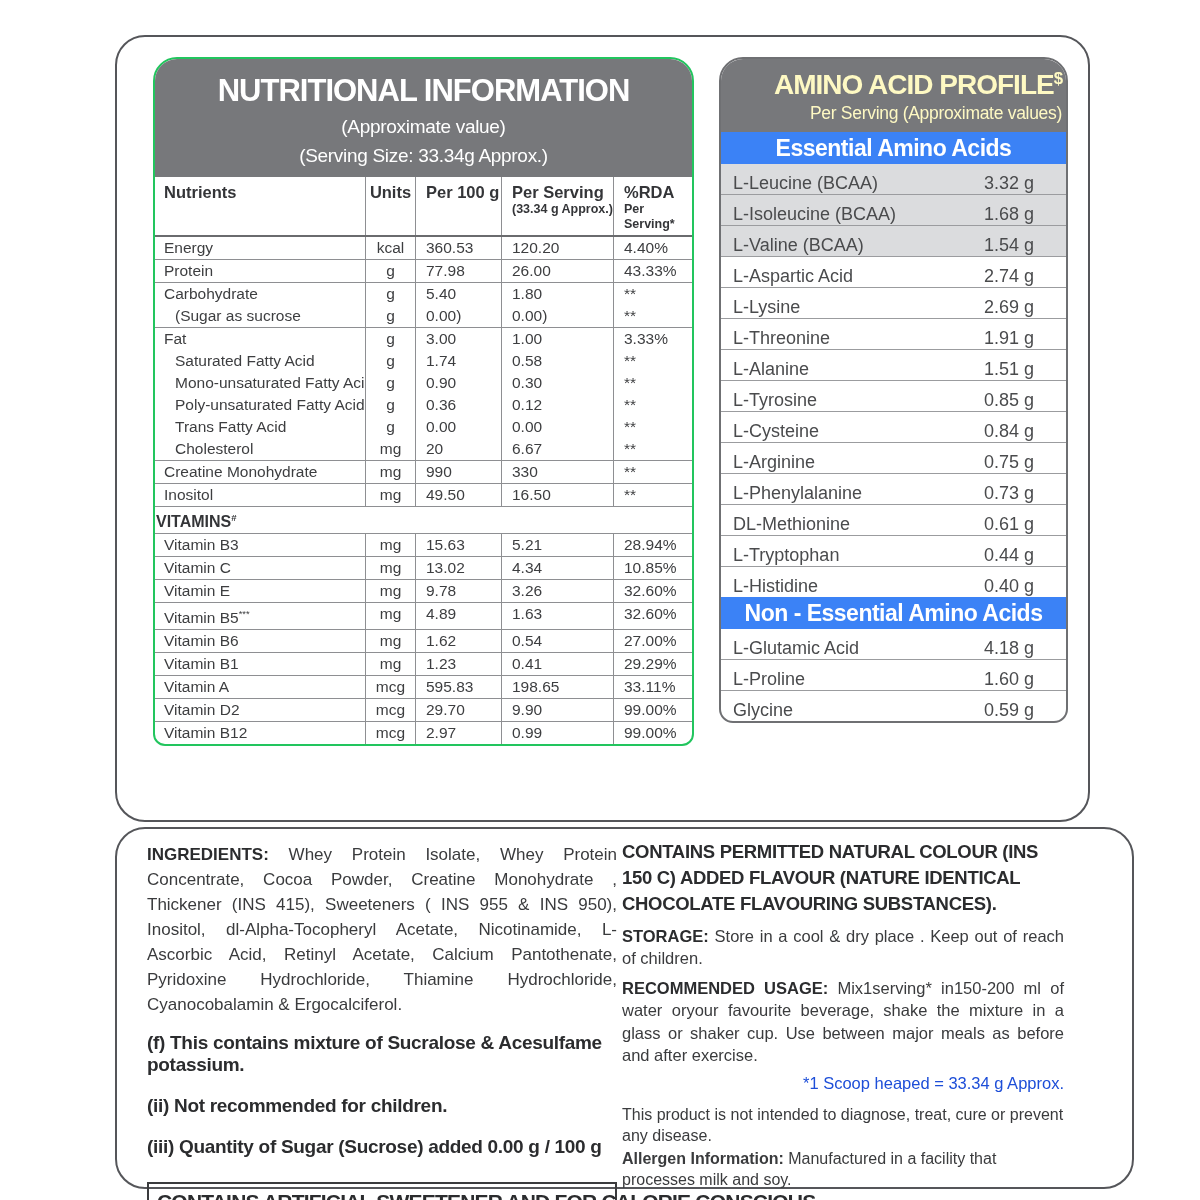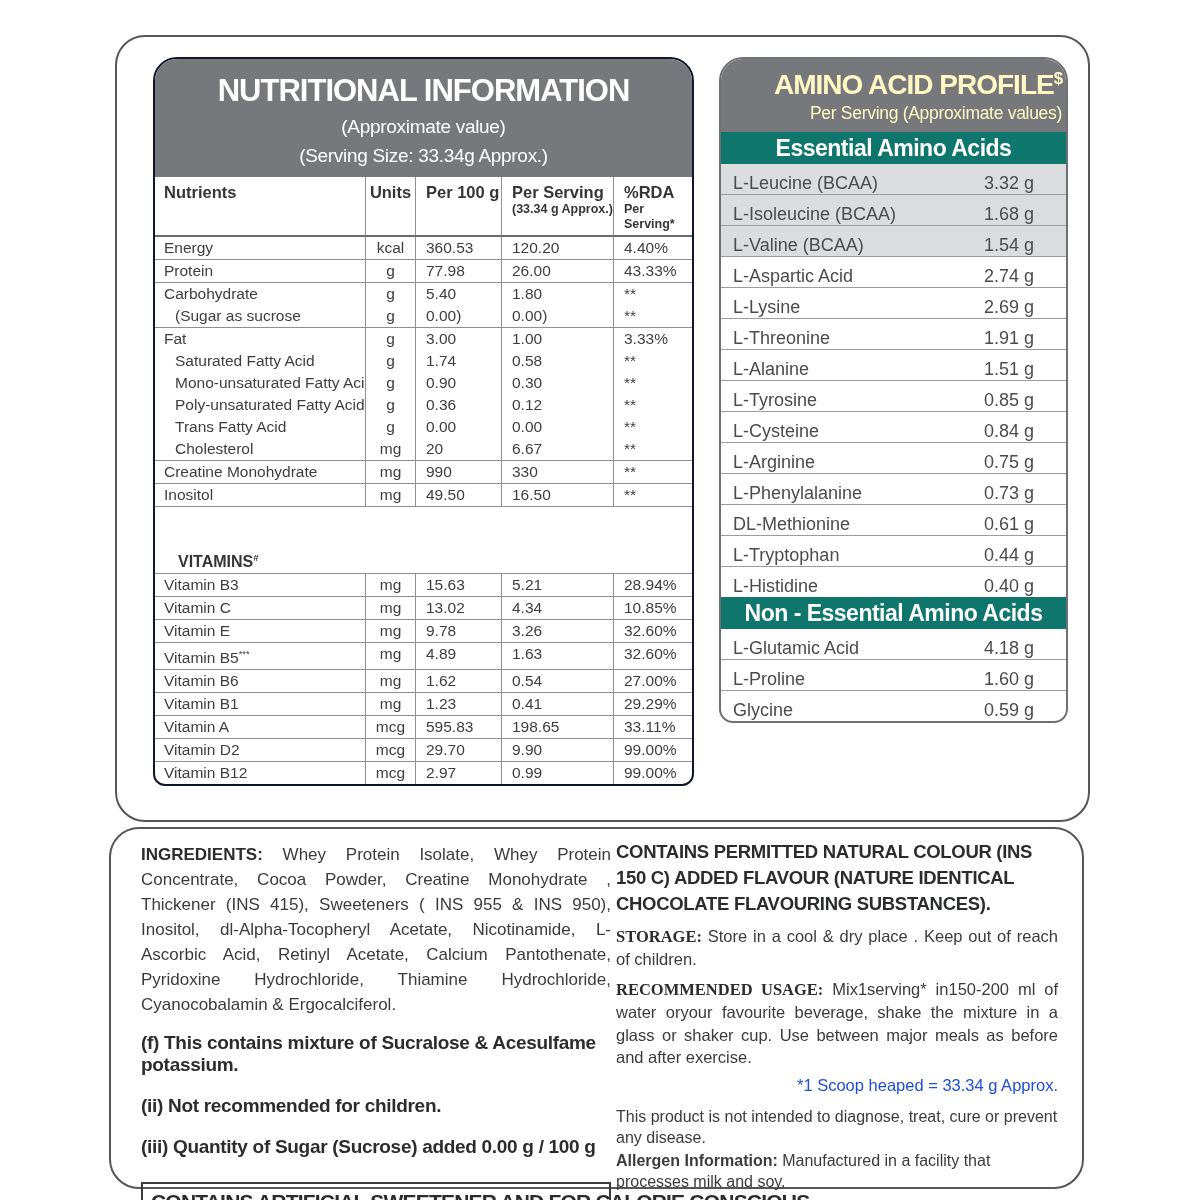--- a/index.html
+++ b/index.html
@@ -1,69 +1,69 @@
 <!DOCTYPE html>
 <html><head>
 <meta charset="utf-8">
 <style>
   html,body{margin:0;padding:0;background:#fff;}
   .page{position:relative;width:1200px;height:1200px;background:#ffffff;
         font-family:"Liberation Sans",sans-serif;color:#3d3e40;overflow:hidden;}
   .sheet{position:absolute;background:#fff;border:2px solid #55565a;border-radius:30px;}
   #top-sheet{left:115px;top:35px;width:971px;height:783px;}
-  #bottom-sheet{left:109px;top:827px;width:971px;height:358px;}
+  #bottom-sheet{left:115px;top:827px;width:971px;height:358px;padding-left:44px;}
 
   
   .nutri-panel{position:absolute;left:36px;top:20px;width:537px;
-               border:2px solid #0f172a;border-radius:24px 24px 12px 12px;overflow:hidden;background:#fff;}
+               border:2px solid #22c55e;border-radius:24px 24px 12px 12px;overflow:hidden;background:#fff;}
   .nutri-header{background:#77787b;color:#fff;text-align:center;padding:14px 6px 10px;}
   .nutri-title{font-size:31px;font-weight:bold;letter-spacing:-1px;line-height:1.15;}
   .nutri-sub{font-size:19px;margin-top:7px;letter-spacing:-0.3px;}
   .nt-grid{width:100%;}
   .nt-row{display:grid;grid-template-columns:210px 50px 86px 112px auto;align-items:stretch;}
   .nt-cell{font-size:15.5px;line-height:22px;white-space:nowrap;overflow:hidden;color:#3d3e40;}
   .nt-cell+.nt-cell{border-left:1.5px solid #8e8f92;}
   .nt-row.rule{border-bottom:1.5px solid #8e8f92;}
   .nt-head{border-bottom:2px solid #6a6b6e;}
   .nt-head .nt-cell{font-weight:bold;font-size:16.5px;line-height:20px;white-space:normal;
                     padding-top:5px;padding-bottom:3px;color:#343538;}
   .nt-head .sub{display:block;font-size:12.5px;font-weight:bold;line-height:15px;}
   .c-name{padding-left:9px;}
   .c-name.ind{padding-left:20px;}
   .c-units{text-align:center;}
   .c-num{padding-left:10px;}
-  .nt-section{grid-column:1 / -1;font-weight:bold;font-size:16px;line-height:22px;padding-left:23px;color:#343538;margin-top:40px;}
+  .nt-section{grid-column:1 / -1;font-weight:bold;font-size:16px;line-height:22px;padding-left:1px;color:#343538;}
   sup{font-size:60%;}
 
   
   .amino-panel{position:absolute;left:602px;top:20px;width:345px;
                border:2px solid #6f7073;border-radius:24px 24px 14px 14px;overflow:hidden;background:#fff;}
   .amino-header{background:#77787b;color:#fef9c3;text-align:right;padding:10px 4px 8px;}
   .amino-title{font-size:28px;font-weight:bold;letter-spacing:-1px;}
   .amino-sub{font-size:17.5px;margin-top:2px;letter-spacing:-0.3px;}
-  .am-band{background:#0f766e;color:#fff;font-weight:bold;font-size:23px;text-align:center;
+  .am-band{background:#3b82f6;color:#fff;font-weight:bold;font-size:23px;text-align:center;
            line-height:32px;letter-spacing:-0.5px;}
   .am-row{display:flex;justify-content:space-between;align-items:flex-end;height:30px;
           padding:0 14px 0 12px;font-size:18px;color:#4a4b4d;border-bottom:1.5px solid #9b9c9f;}
   .am-row:last-child{border-bottom:none;}
   .am-row.shaded{background:#dbdcde;}
   .am-val{padding-right:18px;}
 
   
   .bl{position:absolute;left:30px;top:14px;width:470px;}
   .ingredients{font-size:17px;line-height:1.47;text-align:justify;margin:0 0 14px;color:#3a3b3d;}
   .ingredients b{color:#2b2c2e;}
   .note{font-size:19px;font-weight:bold;color:#2b2c2e;margin:0 0 19px;letter-spacing:-0.3px;}
   .banner{display:block;border:2.5px solid #3a3b3d;padding:6px 8px;font-weight:bold;font-size:21px;
           letter-spacing:-0.8px;color:#2b2c2e;text-align:center;white-space:nowrap;margin-top:24px;}
   .br{position:absolute;left:505px;top:10px;width:442px;}
   .br p{margin:0 0 8px;}
   .colour{font-size:18.5px;font-weight:bold;color:#2b2c2e;line-height:1.4;letter-spacing:-0.3px;}
   .body-sm{font-size:16.5px;line-height:1.35;text-align:justify;color:#3a3b3d;}
-  .body-sm b{color:#2b2c2e;font-family:Liberation Serif, serif;}
+  .body-sm b{color:#2b2c2e;}
   .scoop{font-size:16.5px;text-align:right;color:#1d4ed8;margin-top:2px;}
   .fine{font-size:16px;line-height:1.3;color:#3a3b3d;}
 </style>
 </head>
 <body>
 
 <div class="page">
 
   <div class="sheet" id="top-sheet">
 

